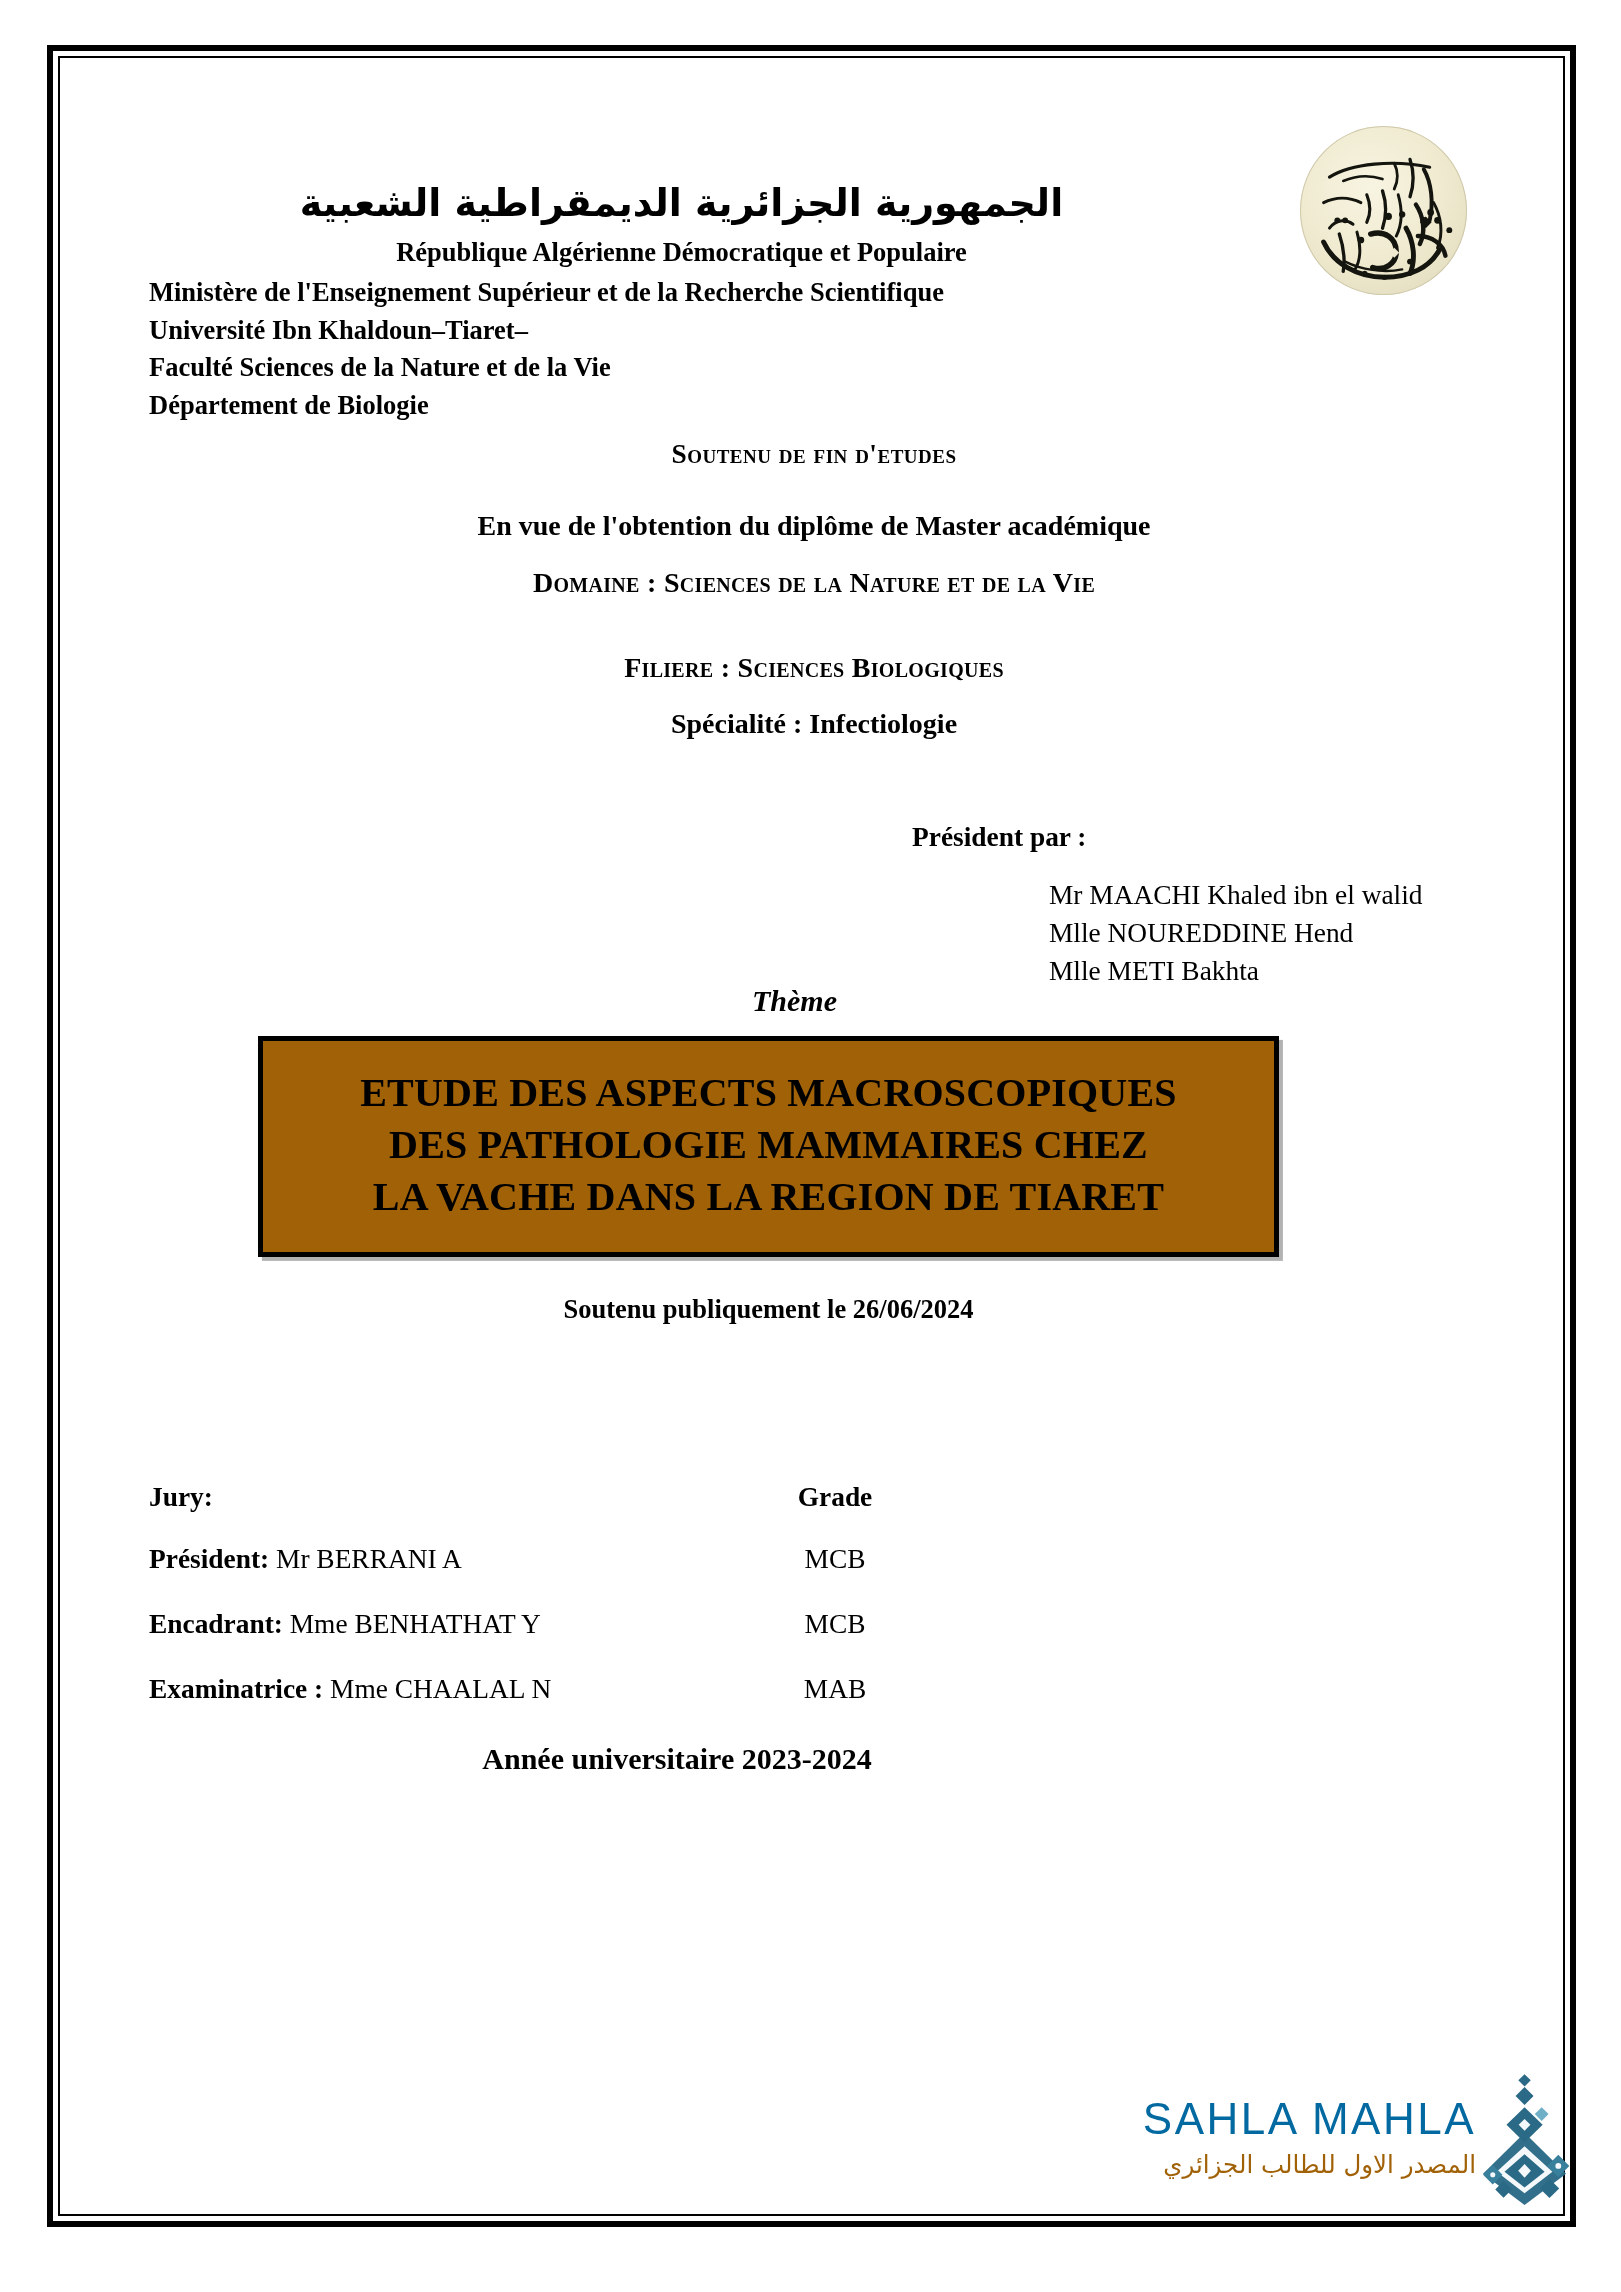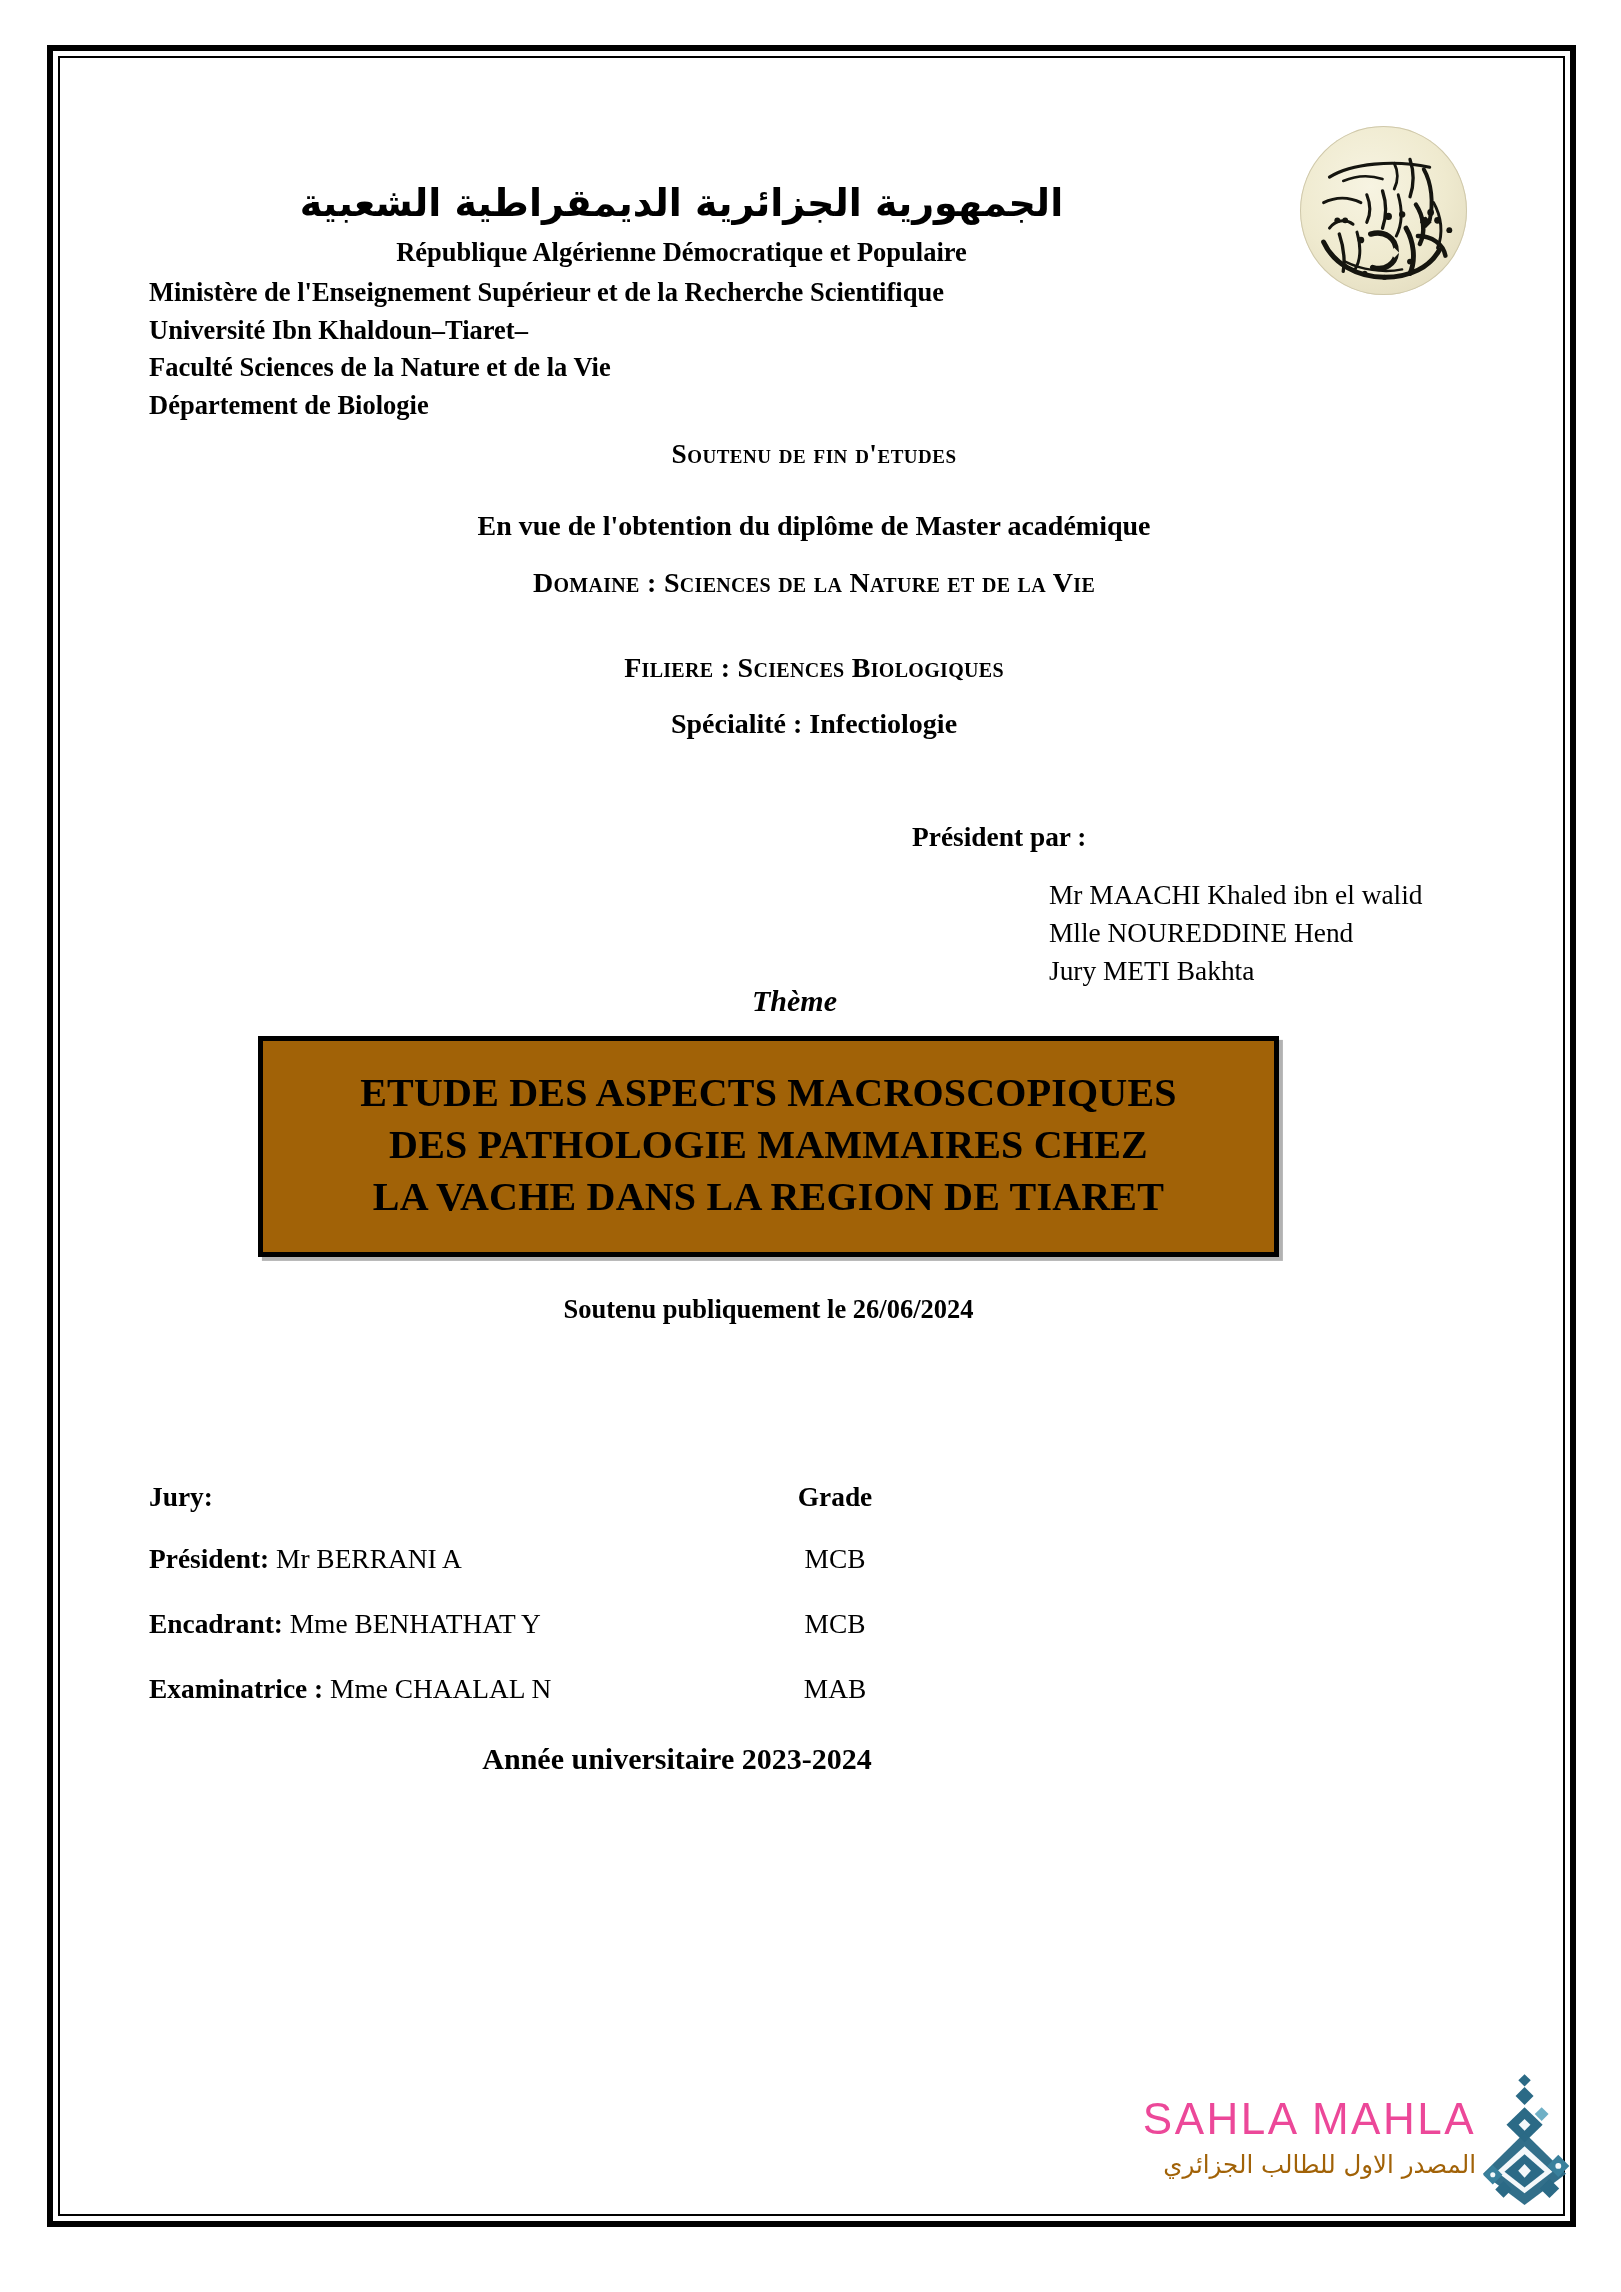--- a/index.html
+++ b/index.html
@@ -252,21 +252,21 @@
   .wm-name {
     position: absolute;
     left: 0;
     top: 19.6px;
     width: 392px;
     text-align: right;
     font-family: "Liberation Sans", "DejaVu Sans", sans-serif;
     font-size: 44px;
     font-weight: 400;
     letter-spacing: 2.5px;
-    color: #ec4899;
+    color: #0369a1;
     white-space: nowrap;
   }
   .wm-arabic {
     position: absolute;
     left: 0;
     top: 76px;
     width: 392px;
     text-align: right;
     direction: rtl;
     font-family: "DejaVu Sans", "Liberation Sans", sans-serif;
@@ -354,21 +354,21 @@
     <div class="domaine smallcaps">Domaine : Sciences de la Nature et de la Vie</div>
     <div class="filiere smallcaps">Filiere : Sciences Biologiques</div>
     <div class="specialite">Spécialité : Infectiologie</div>
   </div>
 
   <div class="presented-wrap">
     <div class="presented-label">Président par :</div>
     <div class="student-list">
       <div>Mr   MAACHI Khaled ibn el walid</div>
       <div>Mlle NOUREDDINE Hend</div>
-      <div>Jury METI Bakhta</div>
+      <div>Mlle METI Bakhta</div>
     </div>
   </div>
 
   <div class="theme-word">Thème</div>
 
   <div class="title-box">
     <div class="title-line">ETUDE DES ASPECTS MACROSCOPIQUES</div>
     <div class="title-line">DES PATHOLOGIE MAMMAIRES CHEZ</div>
     <div class="title-line">LA VACHE DANS LA REGION DE TIARET</div>
   </div>

